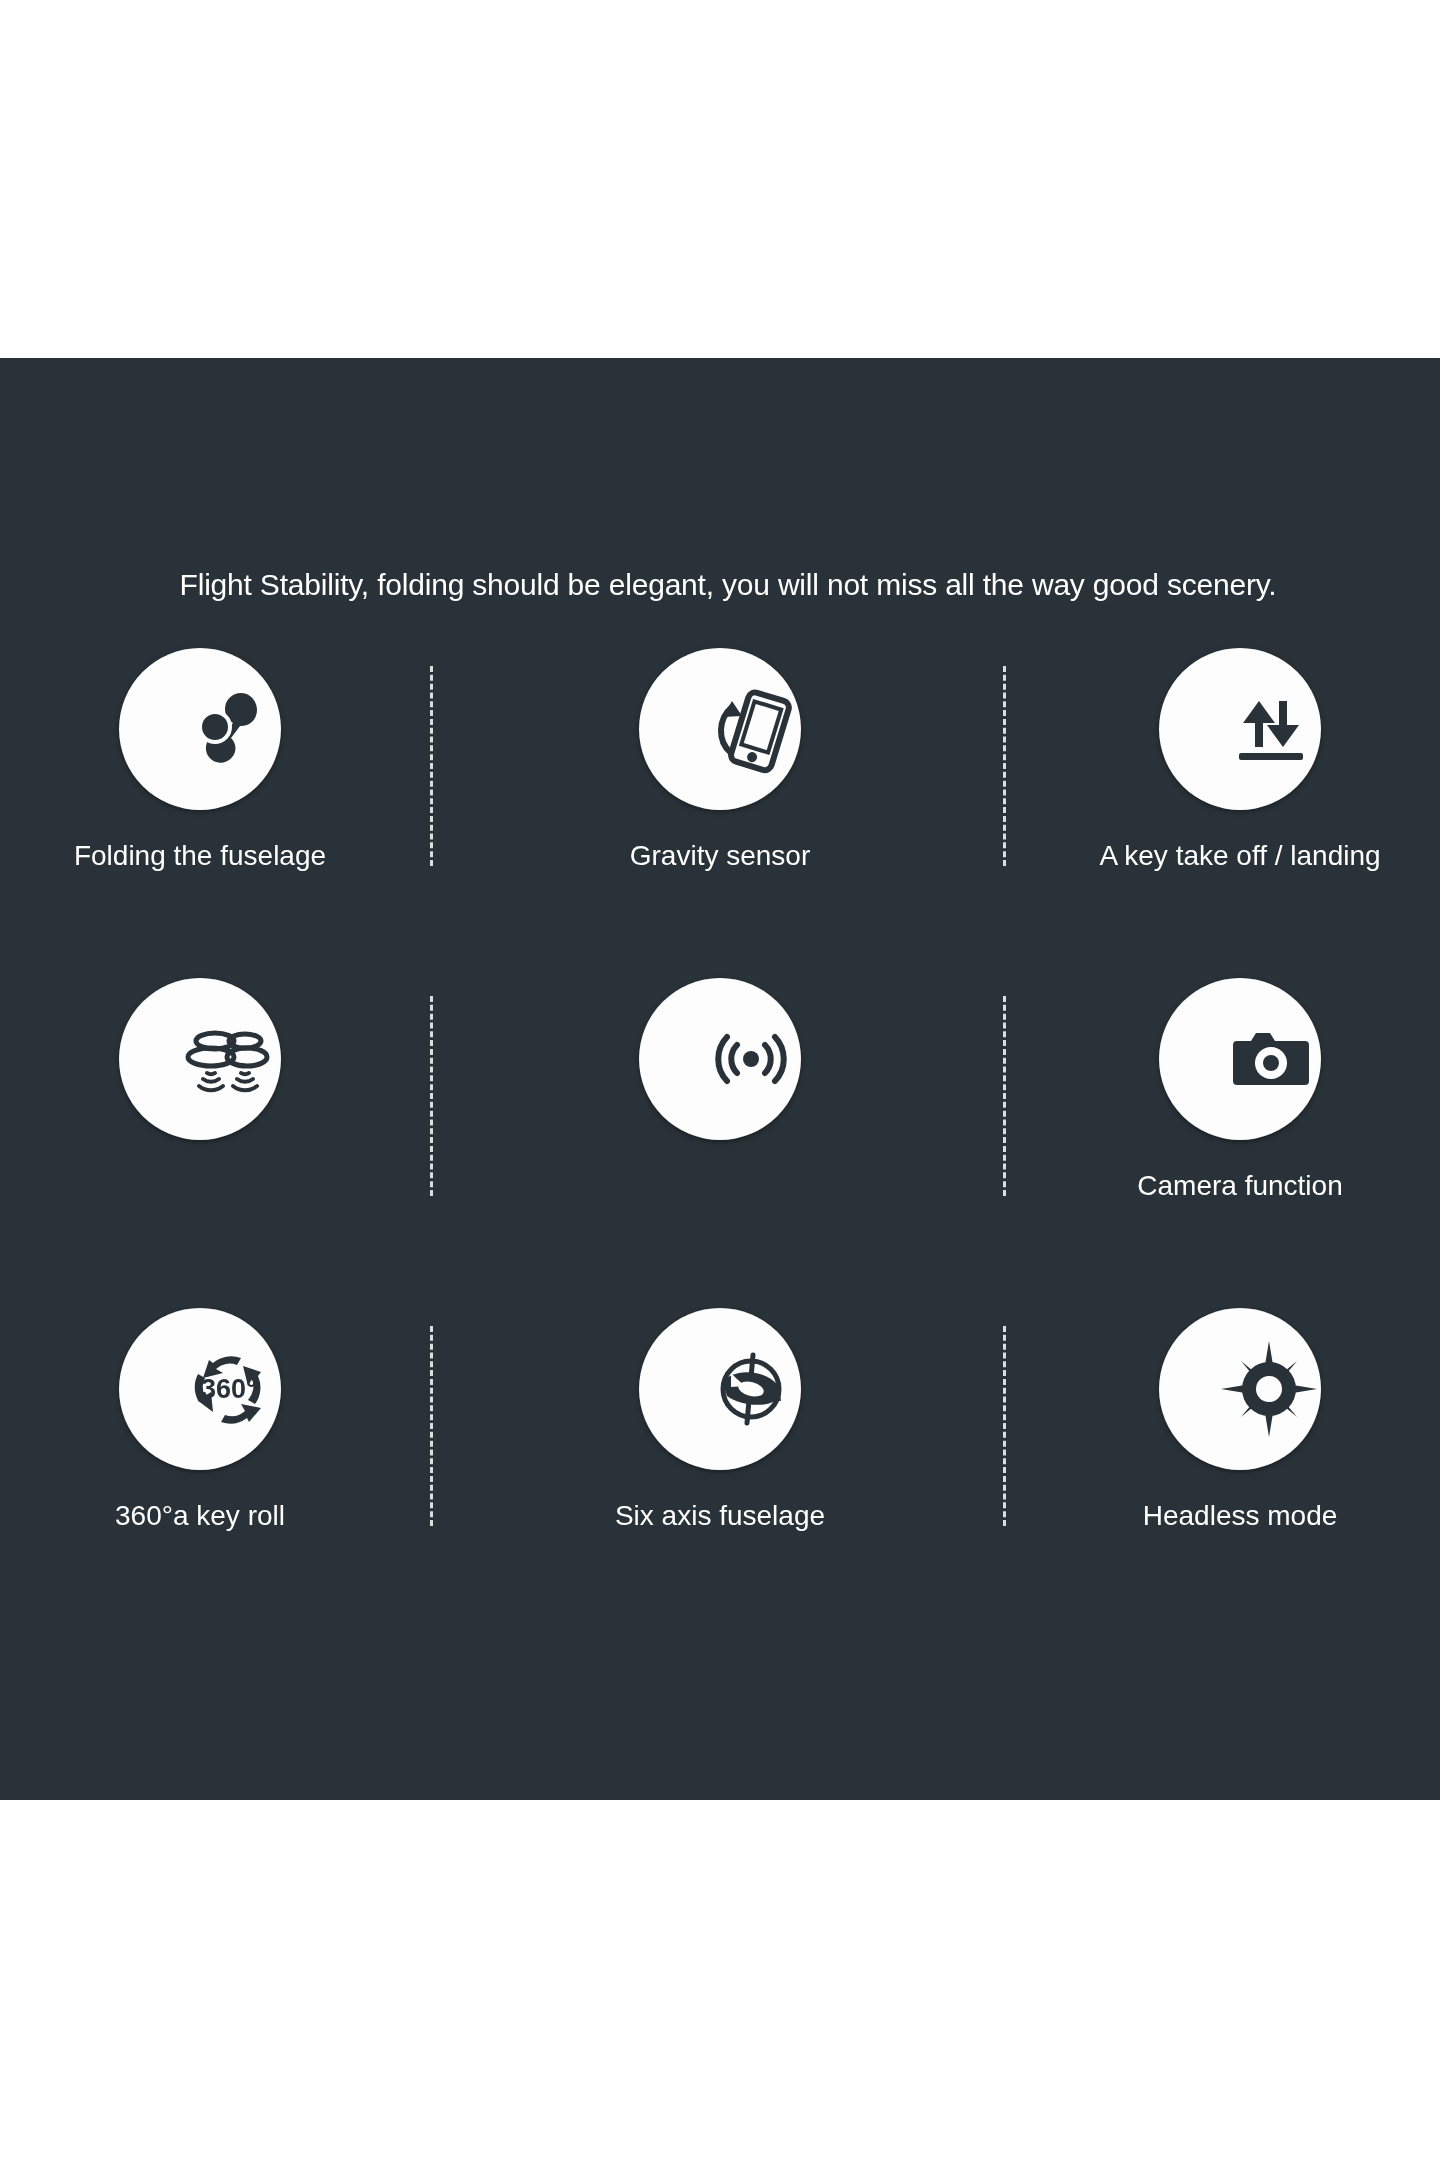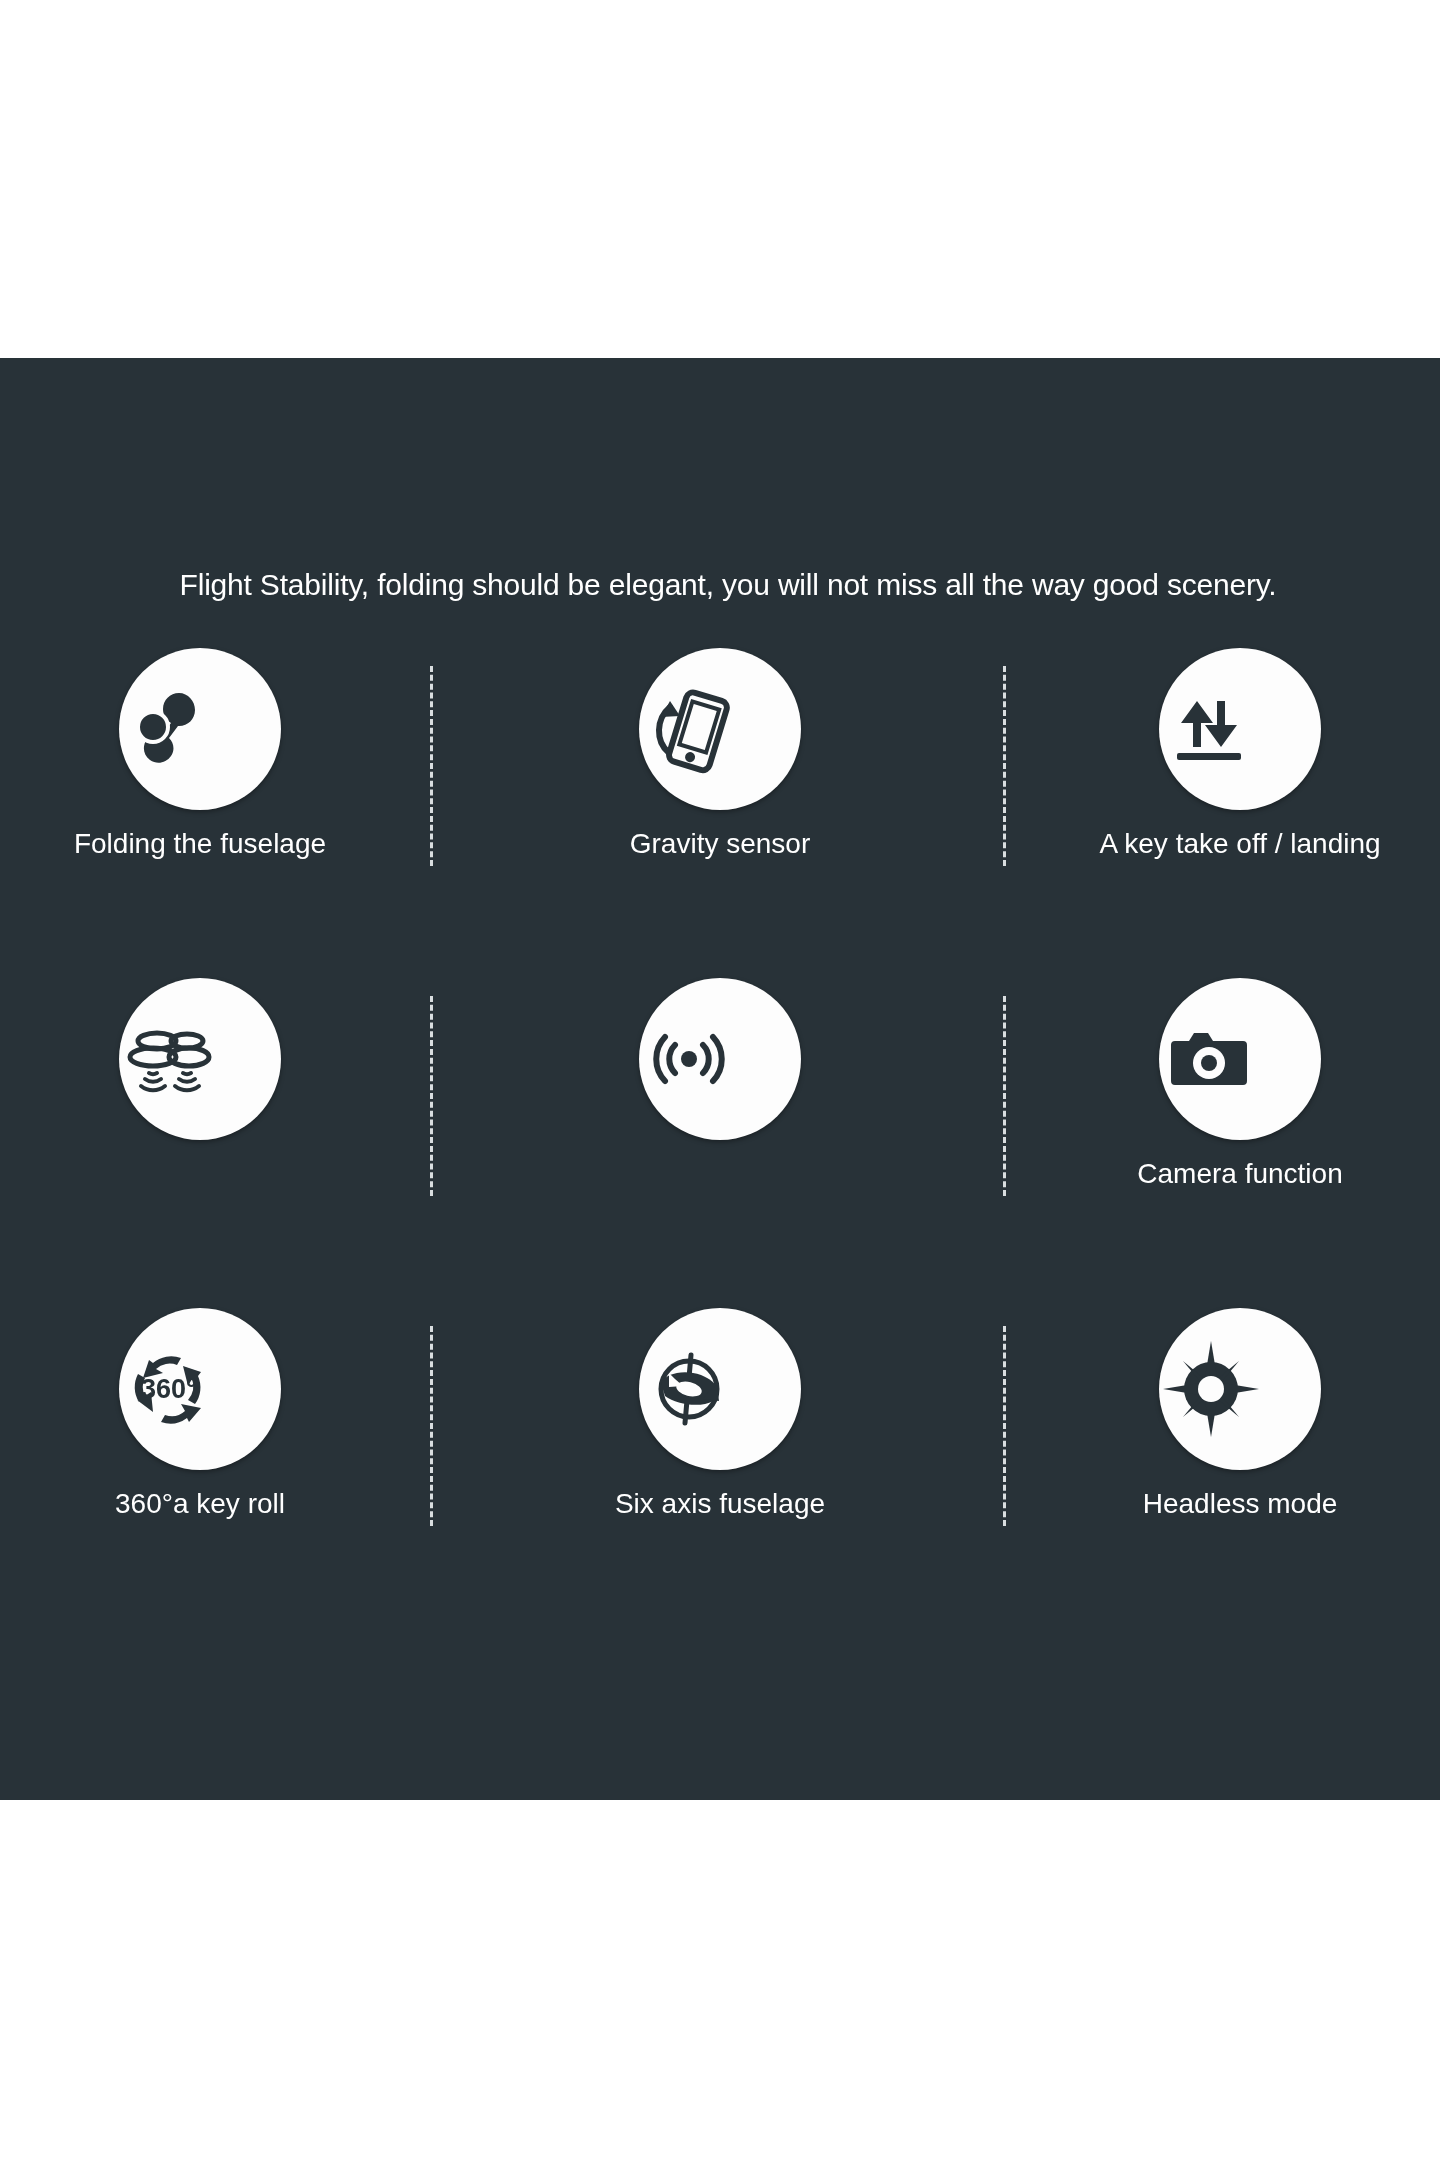--- a/index.html
+++ b/index.html
@@ -64,27 +64,27 @@
   .cell-2 { left: 1040px; }
 
   .icon-circle {
     width: 162px;
     height: 162px;
     border-radius: 50%;
     background: #fdfdfd;
     margin: 0 auto;
     display: flex;
     align-items: center;
-    justify-content: flex-start;
+    justify-content: flex-end;
     box-shadow: 0 2px 5px rgba(0,0,0,0.35);
   }
   .icon-circle svg { display: block; }
 
   .feature-label {
-    margin-top: 18px;
+    margin-top: 30px;
     color: #ffffff;
     font-size: 28px;
     white-space: nowrap;
     font-weight: 400;
   }
 
   
   .divider {
     position: absolute;
     top: 18px;

